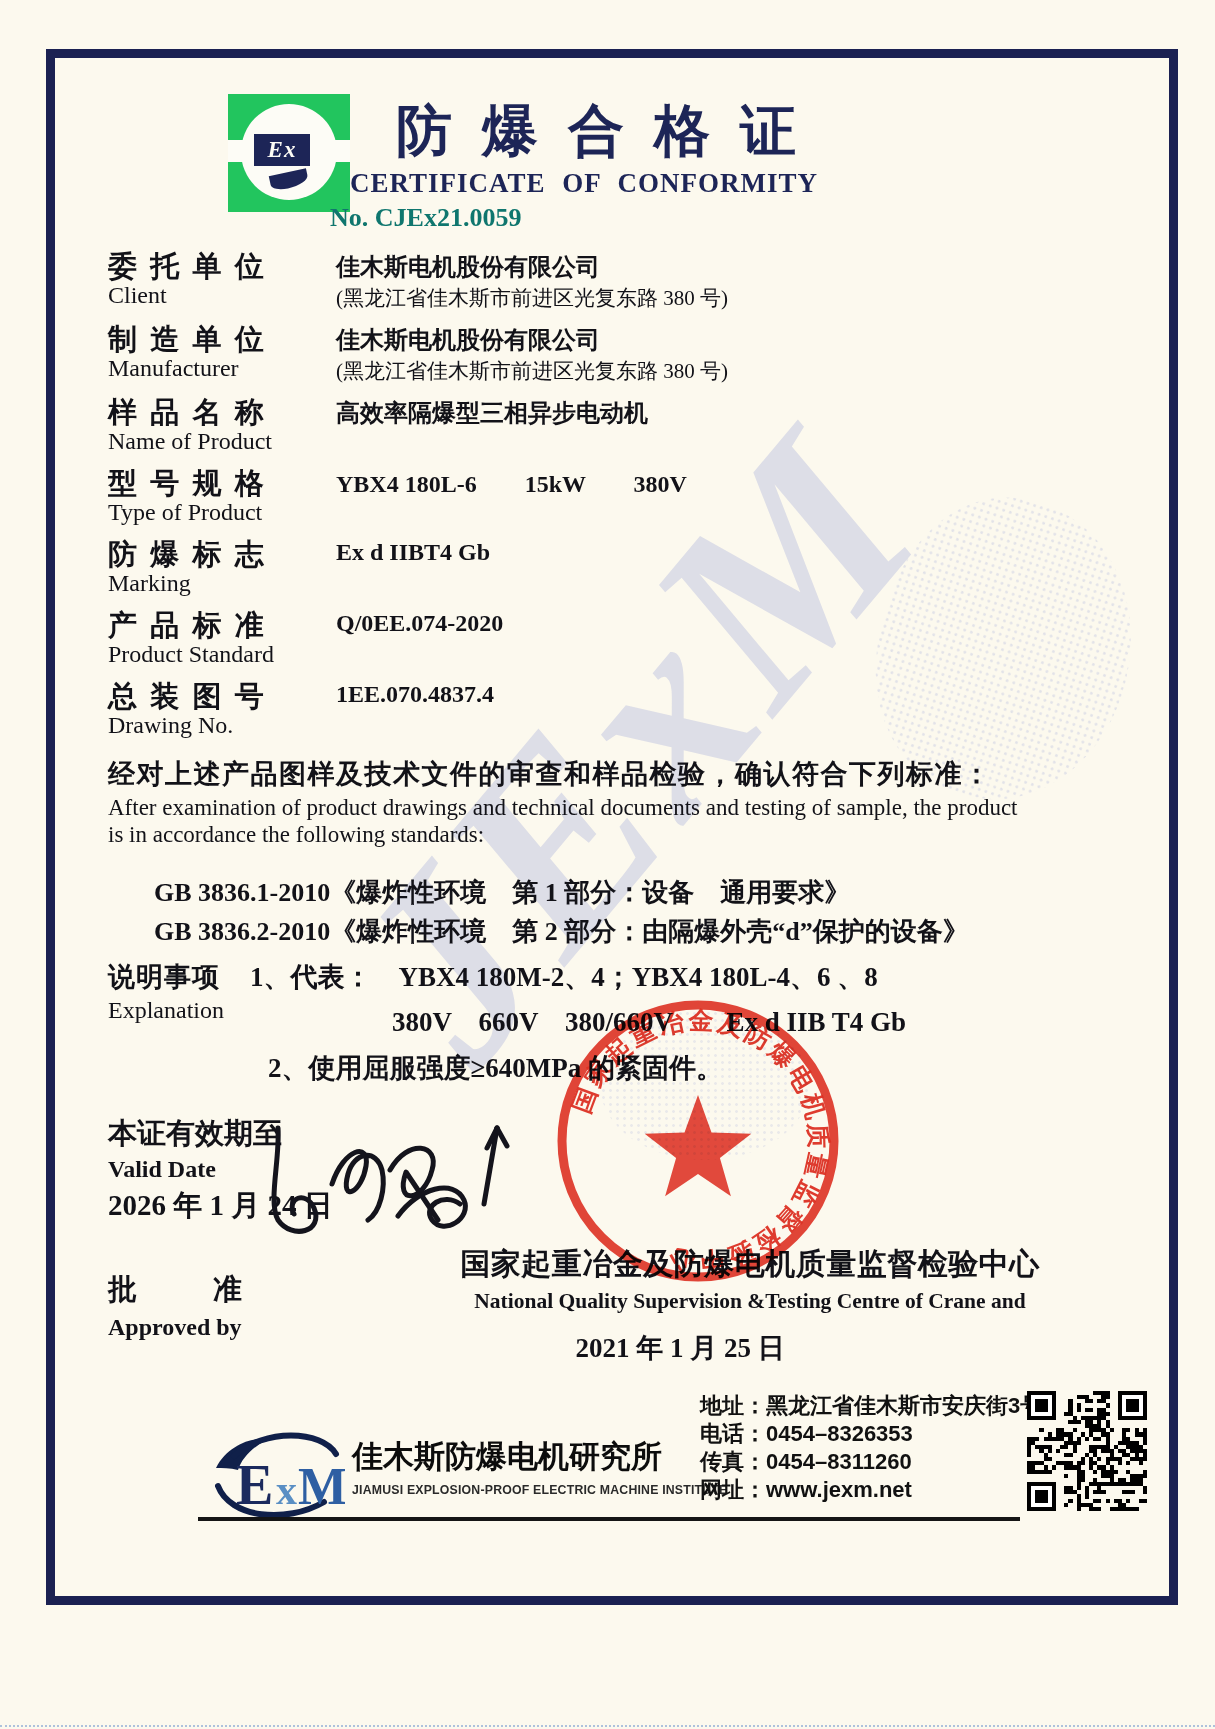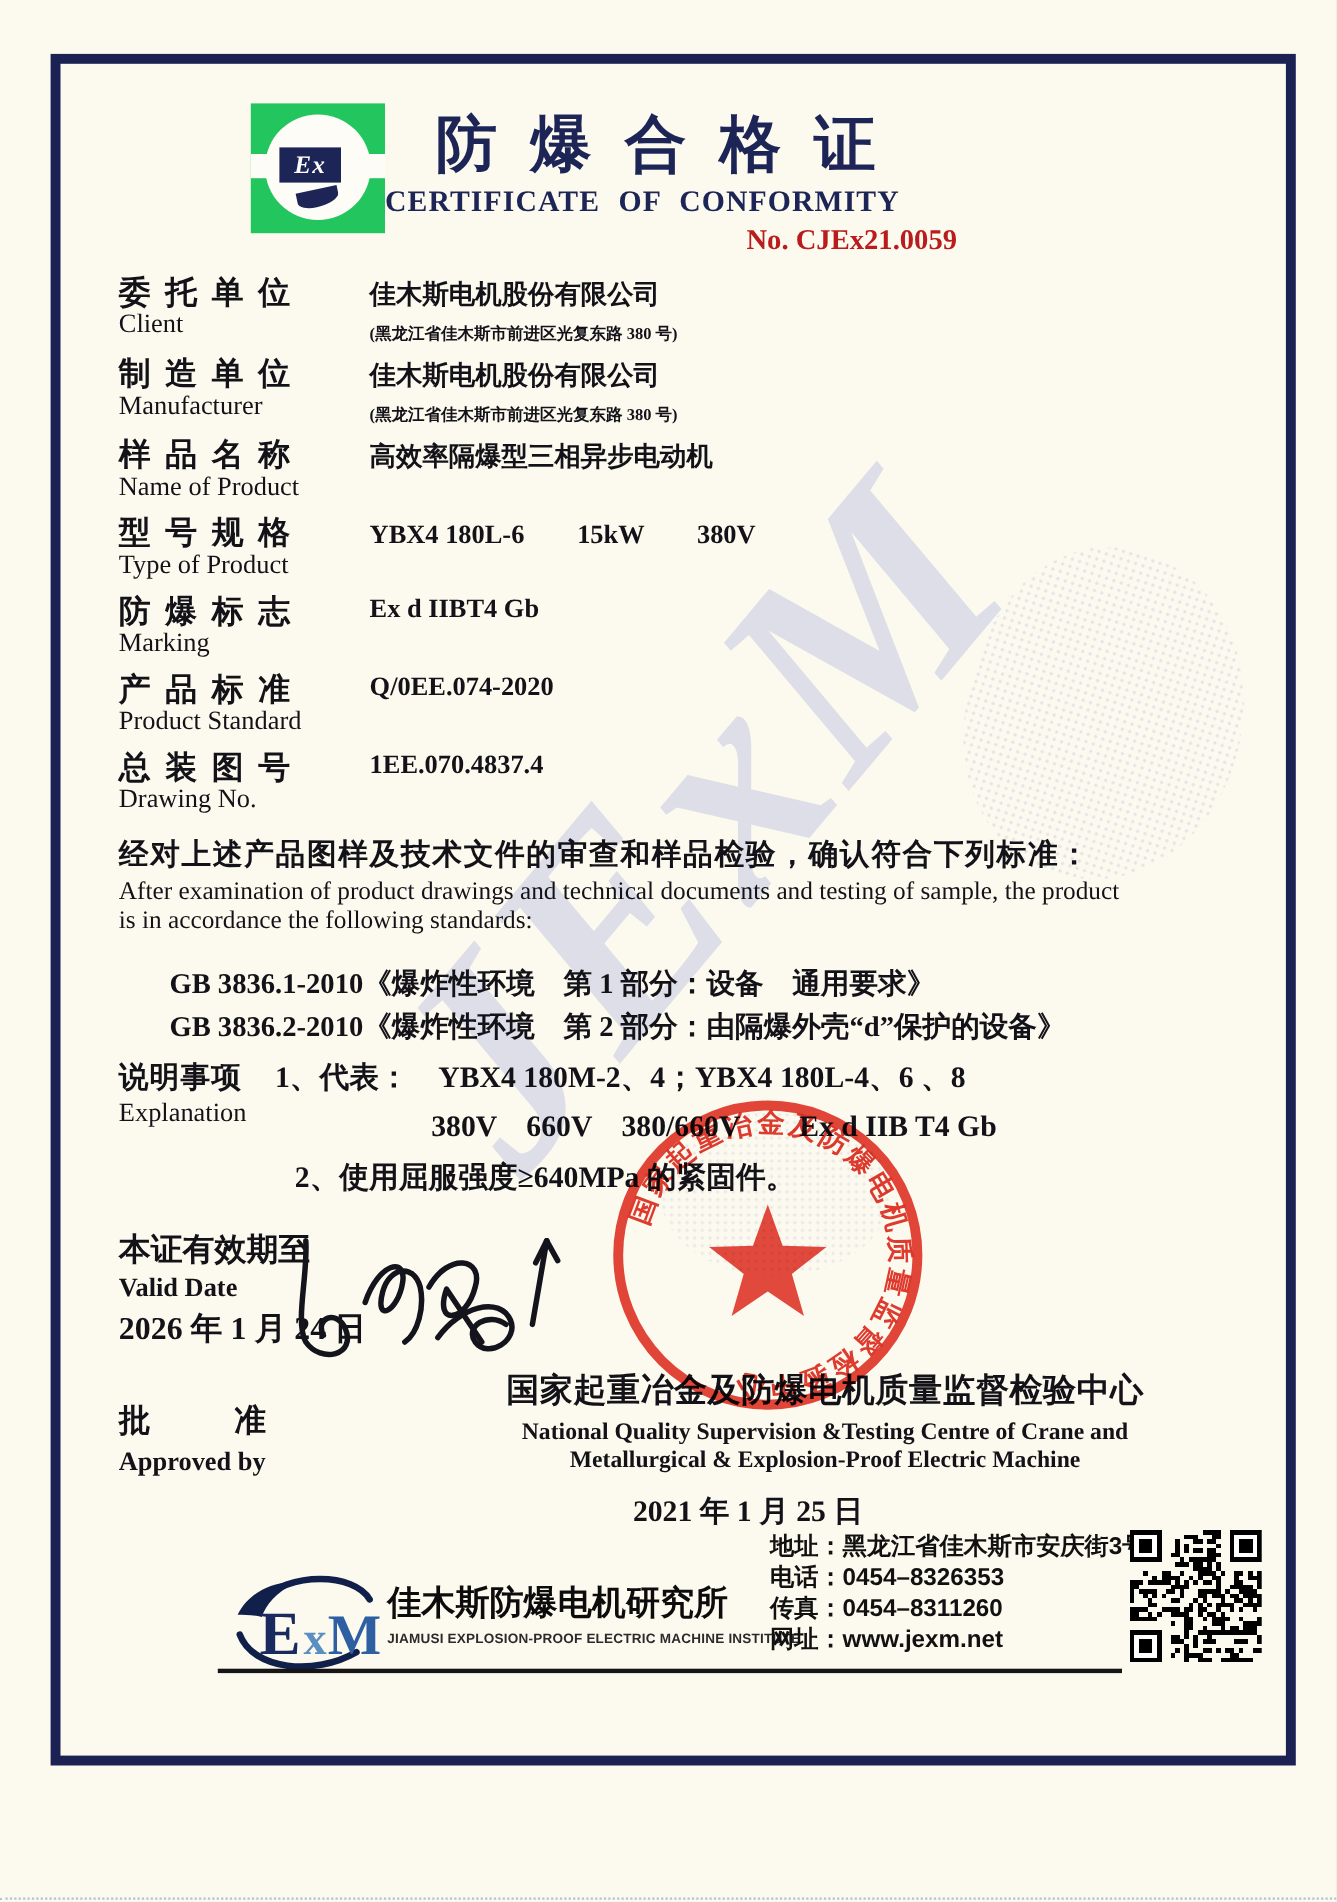--- a/index.html
+++ b/index.html
@@ -26,32 +26,32 @@
   .exlogo .stripe{position:absolute;left:0;top:46px;width:122px;height:22px;background:#fdfcf6;}
   .exlogo .exbox{position:absolute;left:26px;top:40px;width:56px;height:32px;background:#1d2557;
                  display:flex;align-items:center;justify-content:center;}
   .exlogo .exbox span{color:#fdfcf6;font-weight:700;font-style:italic;font-size:23px;letter-spacing:1px;}
   .exlogo .hook{position:absolute;left:42px;top:78px;width:38px;height:16px;background:#1d2557;
                 border-radius:0 0 60% 45%;transform:rotate(-12deg);}
   .title-cn{position:absolute;left:330px;top:2px;width:540px;text-align:center;
             font-size:56px;font-weight:700;letter-spacing:8px;color:#1d2557;white-space:nowrap;}
   .title-en{position:absolute;left:314px;top:76px;width:540px;text-align:center;
             font-size:27px;font-weight:700;letter-spacing:1px;word-spacing:9px;color:#1d2557;white-space:nowrap;}
-  .cert-no{position:absolute;left:330px;top:111px;width:540px;text-align:right;
-           font-size:26px;font-weight:700;color:#b91c1c;}
+  .cert-no{position:absolute;left:330px;top:111px;width:540px;text-align:left;
+           font-size:26px;font-weight:700;color:#0f766e;}
 
   
   .main{position:absolute;left:108px;top:250px;width:1004px;z-index:1;}
   .frow{display:flex;min-height:60px;margin-bottom:11px;}
   .flabel{width:228px;flex:none;}
   .fcn{font-size:29px;font-weight:700;letter-spacing:3px;line-height:1.15;white-space:nowrap;}
   .fen{font-size:24px;line-height:1.08;}
   .fval{padding-top:1px;}
   .fv{font-size:24px;font-weight:700;white-space:nowrap;}
-  .fnote{font-size:15px;font-weight:700;margin-top:11px;white-space:nowrap;}
+  .fnote{font-size:21px;font-weight:400;margin-top:1px;white-space:nowrap;}
 
   .stmt{margin-top:16px;}
   .stmt-cn{font-size:27px;font-weight:700;letter-spacing:1.5px;white-space:nowrap;}
   .stmt-en{font-size:23px;line-height:1.16;margin-top:3px;}
   .stds{margin-top:25px;}
   .std{font-size:26px;font-weight:700;padding-left:46px;line-height:1.5;white-space:nowrap;}
 
   .exp{display:flex;margin-top:8px;}
   .exp-label{width:142px;flex:none;}
   .exp-cn{font-size:27px;font-weight:700;letter-spacing:1px;white-space:nowrap;}
@@ -255,21 +255,20 @@
         <textPath href="#sealPath" startOffset="26">国家起重冶金及防爆电机质量监督检验中心</textPath>
       </text>
       <polygon fill="#e03226" opacity="0.88" points="155,112 168.5,149.4 208.3,150.7 176.9,175.1 187.9,213.3 155,191 122.1,213.3 133.1,175.1 101.7,150.7 141.5,149.4"></polygon>
     </svg>
   </div>
 
   <div class="center-block">
     <div class="c-cn">国家起重冶金及防爆电机质量监督检验中心</div>
     <div class="c-en">
       <div>National Quality Supervision &amp;Testing Centre of Crane and</div>
-      <div>Metallurgical &amp; Explosion-Proof Electric Machine</div>
     </div>
     <div class="c-date">2021 年 1 月 25 日</div>
   </div>
 
   <div class="jexm">
     <svg width="145" height="90" viewBox="0 0 145 90">
       <path d="M16 40 C28 16 56 8 66 12 C52 20 42 30 38 42 C30 40 22 40 16 40 Z" fill="#10204a"></path>
       <path d="M34 28 C64 0 122 2 136 26" fill="none" stroke="#10204a" stroke-width="6" stroke-linecap="round"></path>
       <path d="M124 74 C86 96 30 90 18 58" fill="none" stroke="#10204a" stroke-width="6" stroke-linecap="round"></path>
       <text x="36" y="76" font-size="56" font-weight="bold" fill="#1b2a5e">E</text>

